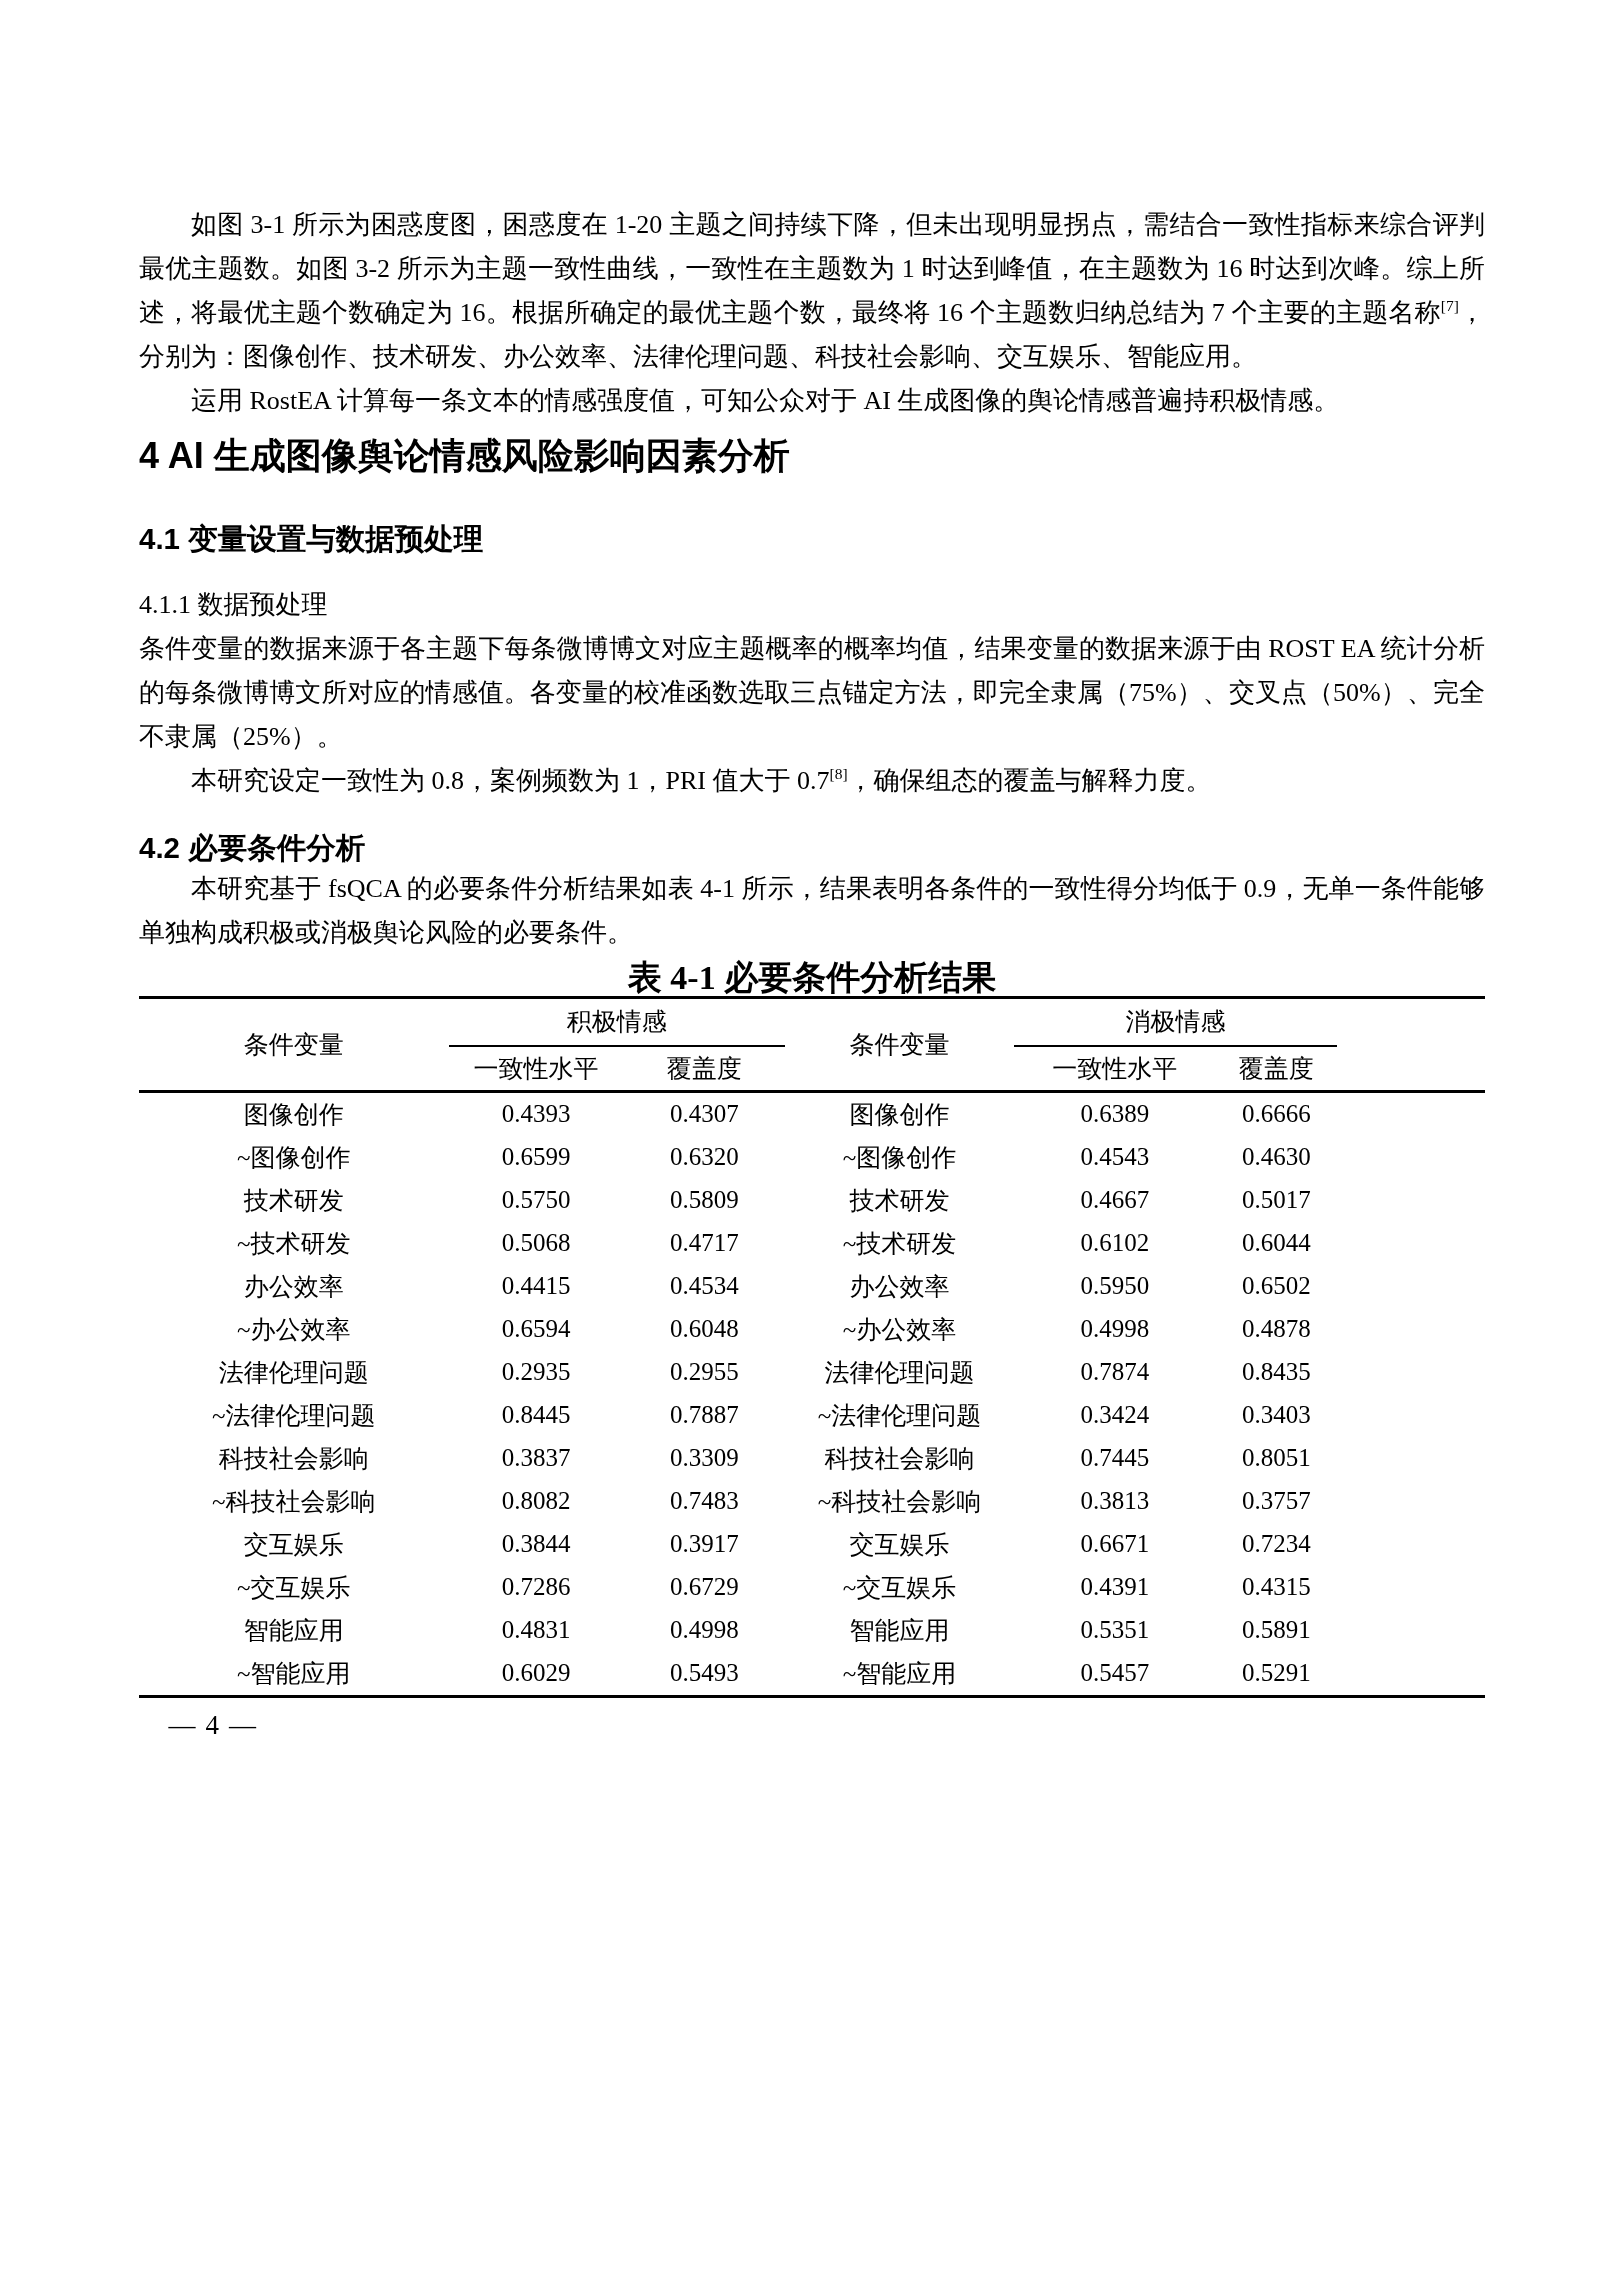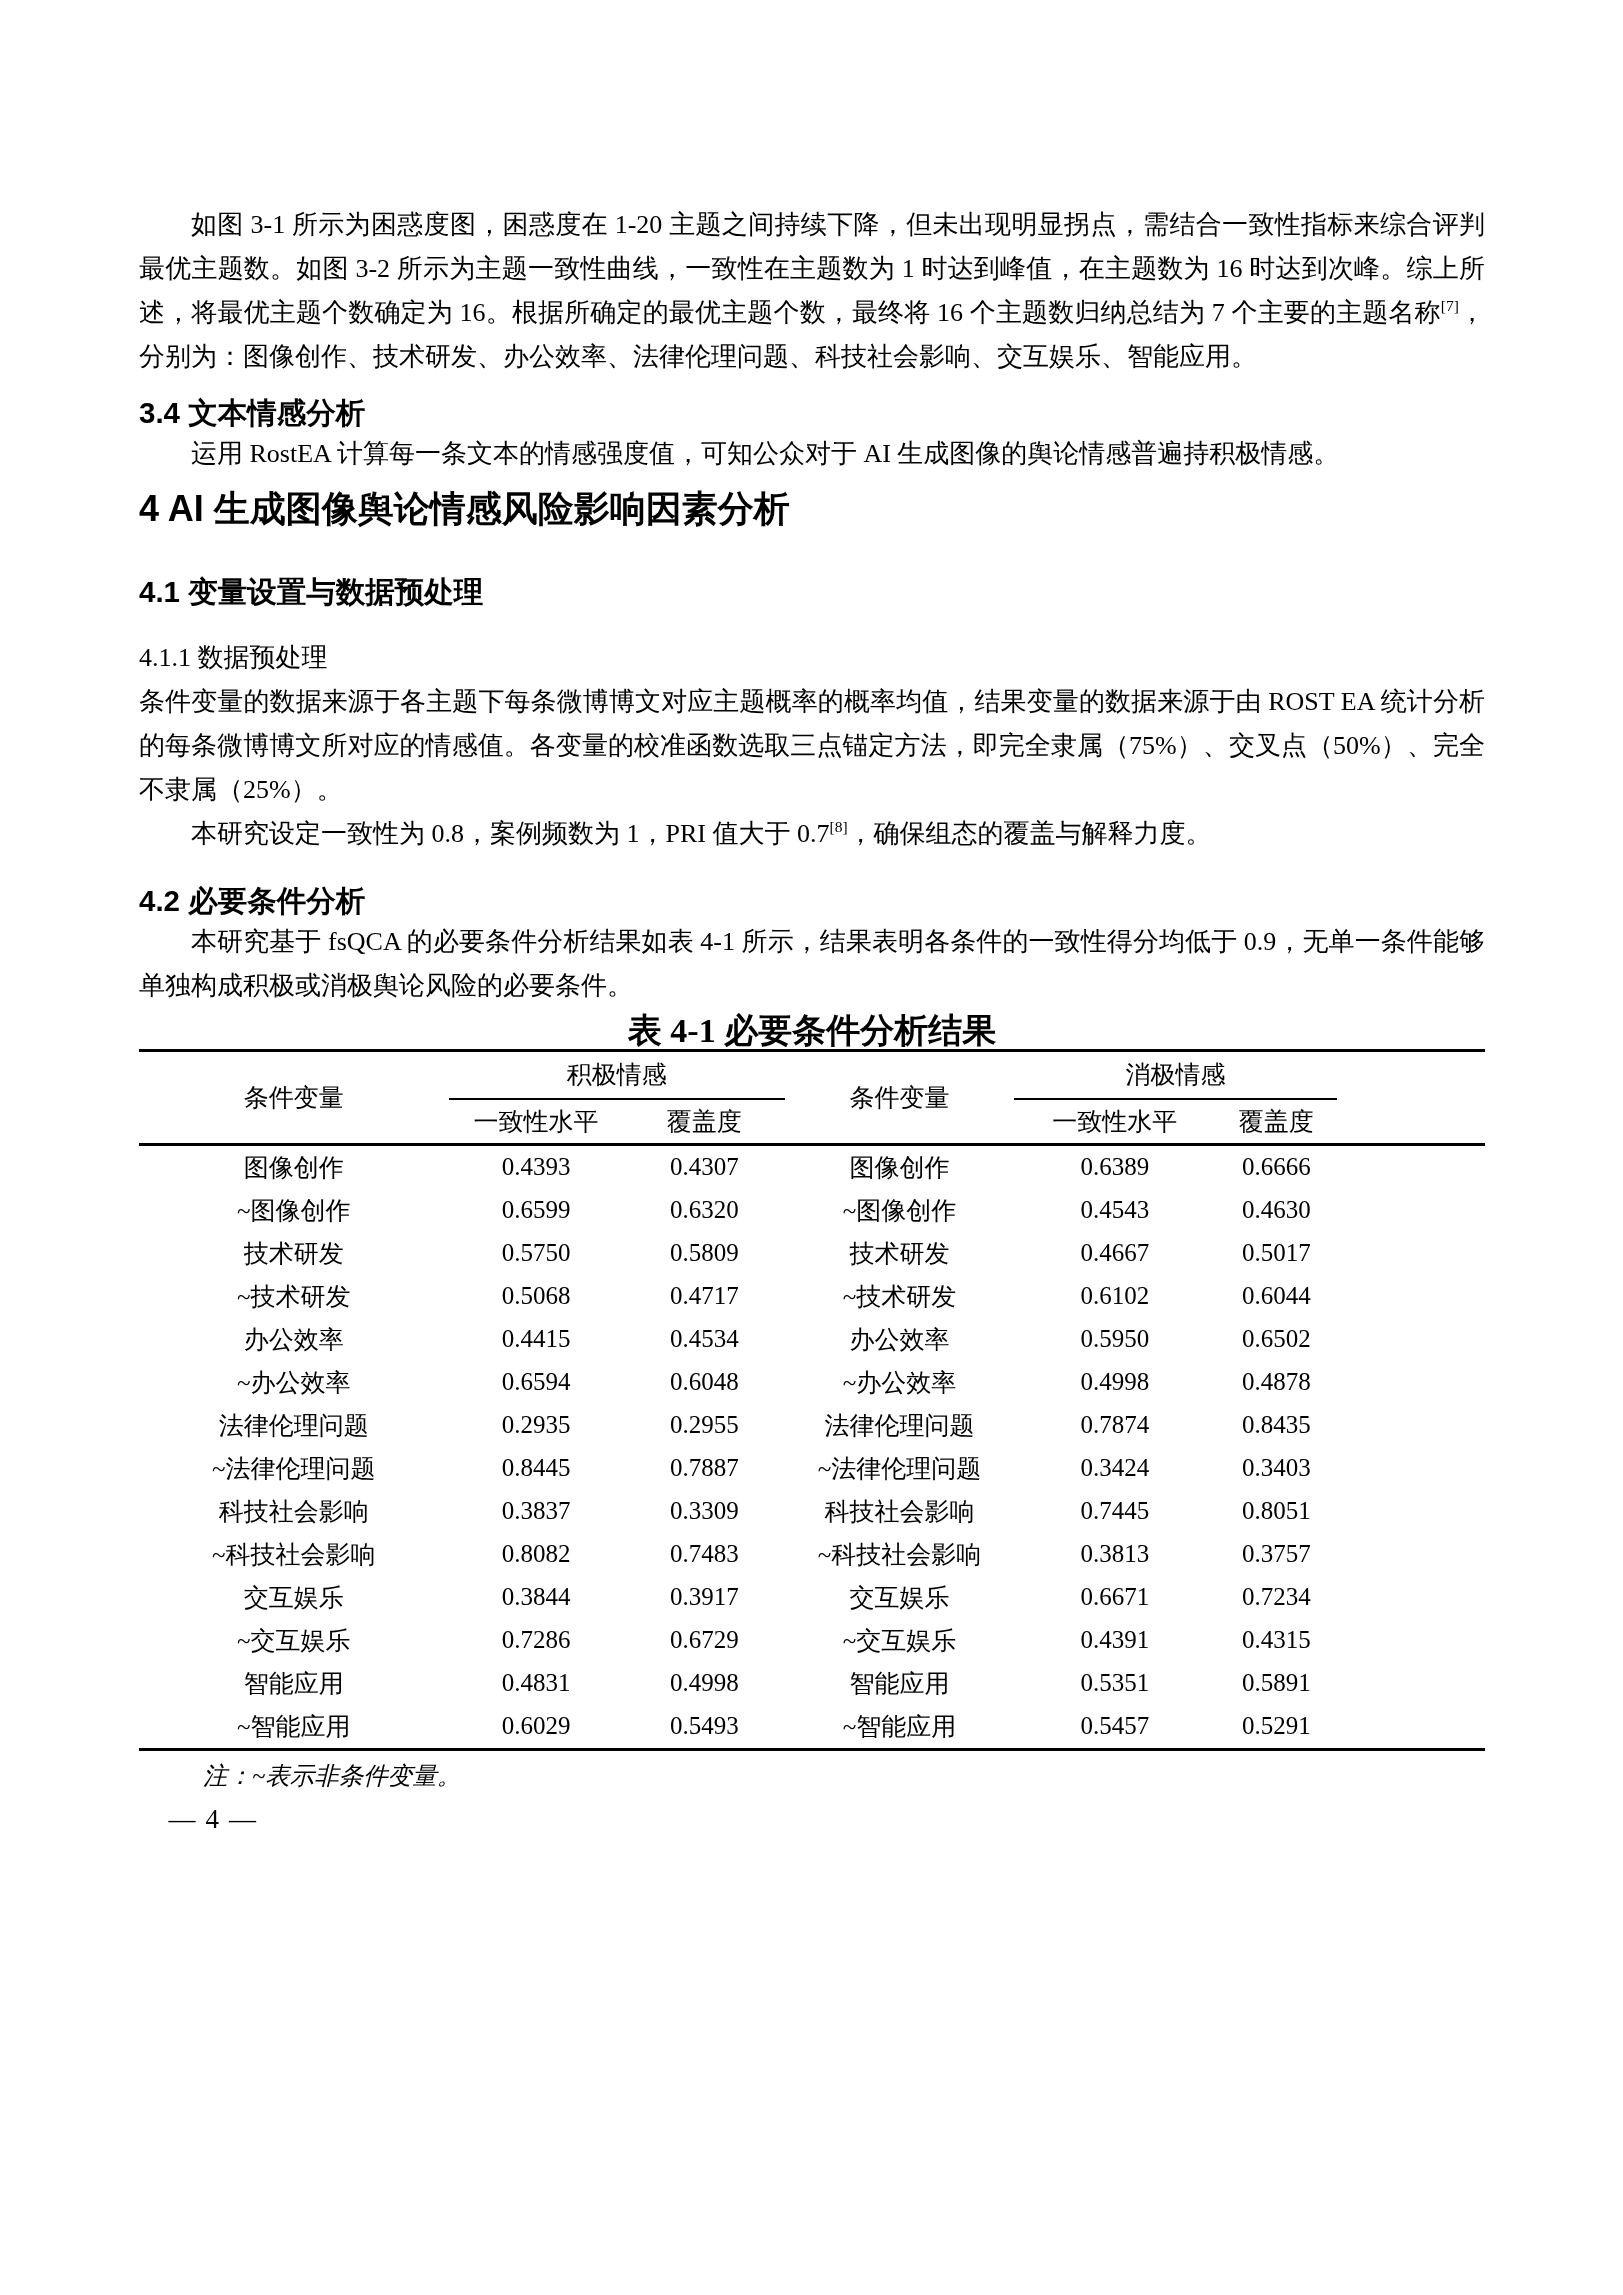--- a/index.html
+++ b/index.html
@@ -84,21 +84,20 @@
     letter-spacing:1.6px;
   }
 </style>
 </head>
 <body>
 
 <div class="page">
 
   <p class="body indent"><span>如图 3-1 所示为困惑度图，困惑度在 1-20 主题之间持续下降，但未出现明显拐点，需结合一致性指标来综合评判最优主题数。如图 3-2 所示为主题一致性曲线，一致性在主题数为 1 时达到峰值，在主题数为 16 时达到次峰。综上所述，将最优主题个数确定为 16。根据所确定的最优主题个数，最终将 16 个主题数归纳总结为 7 个主要的主题名称</span><sup class="cite">[7]</sup><span>，分别为：图像创作、技术研发、办公效率、法律伦理问题、科技社会影响、交互娱乐、智能应用。</span></p>
 
-  <h2 class="h-section m-s34">3.4 文本情感分析</h2>
 
   <p class="body indent m-p2">运用 RostEA 计算每一条文本的情感强度值，可知公众对于 AI 生成图像的舆论情感普遍持积极情感。</p>
 
   <h1 class="h-chapter">4 AI 生成图像舆论情感风险影响因素分析</h1>
 
   <h2 class="h-section m-s41">4.1 变量设置与数据预处理</h2>
 
   <h3 class="h-sub m-s411">4.1.1 数据预处理</h3>
 
   <p class="body m-p3">条件变量的数据来源于各主题下每条微博博文对应主题概率的概率均值，结果变量的数据来源于由 ROST EA 统计分析的每条微博博文所对应的情感值。各变量的校准函数选取三点锚定方法，即完全隶属（75%）、交叉点（50%）、完全不隶属（25%）。</p>
@@ -261,18 +260,17 @@
           <td>0.6029</td>
           <td>0.5493</td>
           <td>~智能应用</td>
           <td>0.5457</td>
           <td>0.5291</td>
           <td></td>
         </tr>
       </tbody>
   </table>
 
-  <div class="note">注：~表示非条件变量。</div>
 
   <div class="pagenum">— 4 —</div>
 
 </div>
 
 
 </body></html>

